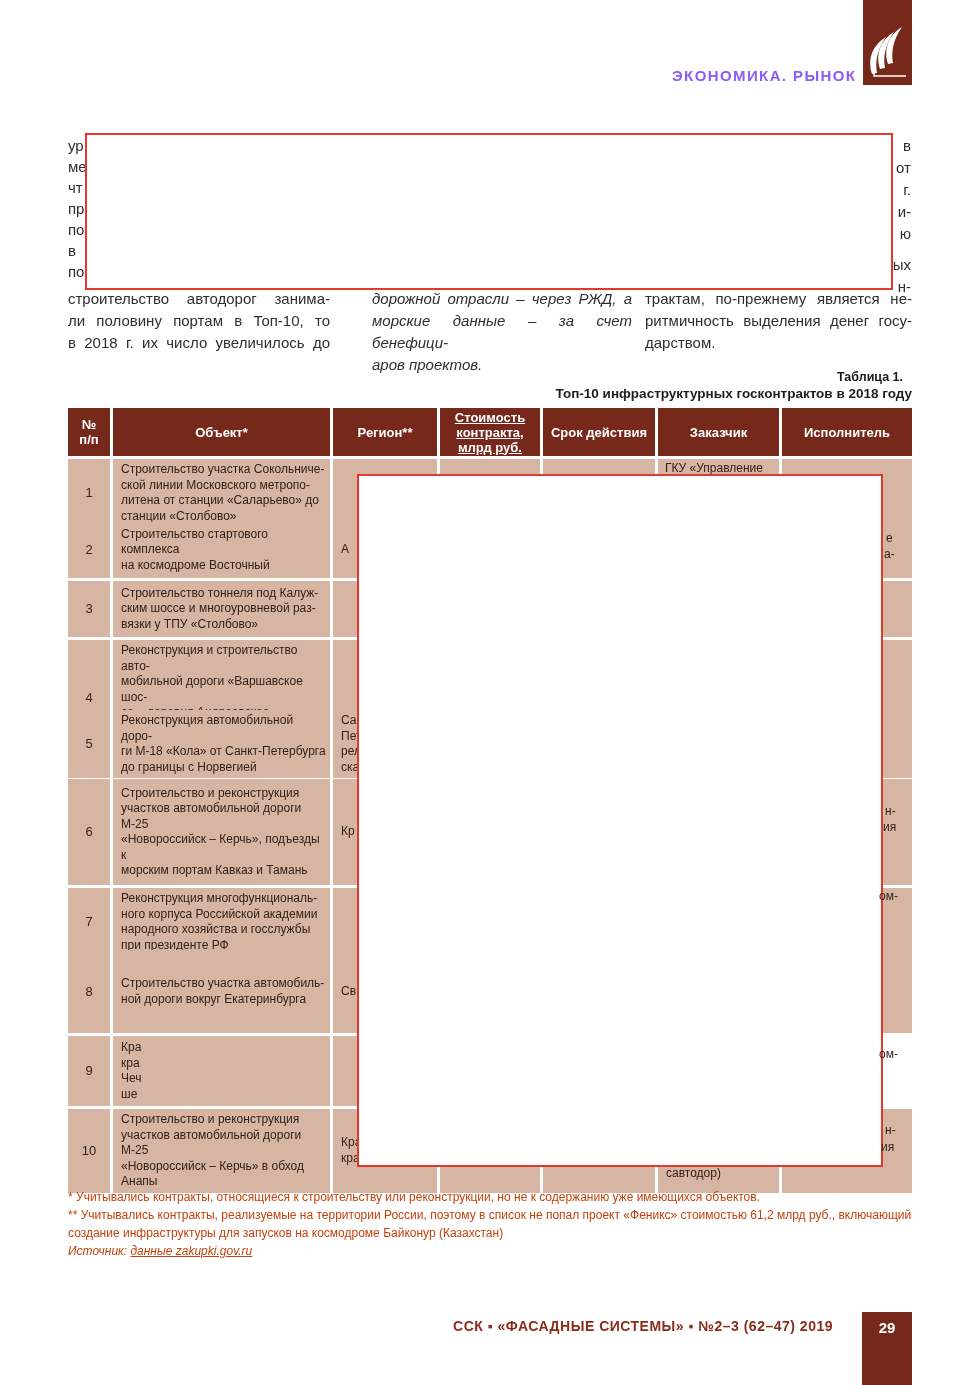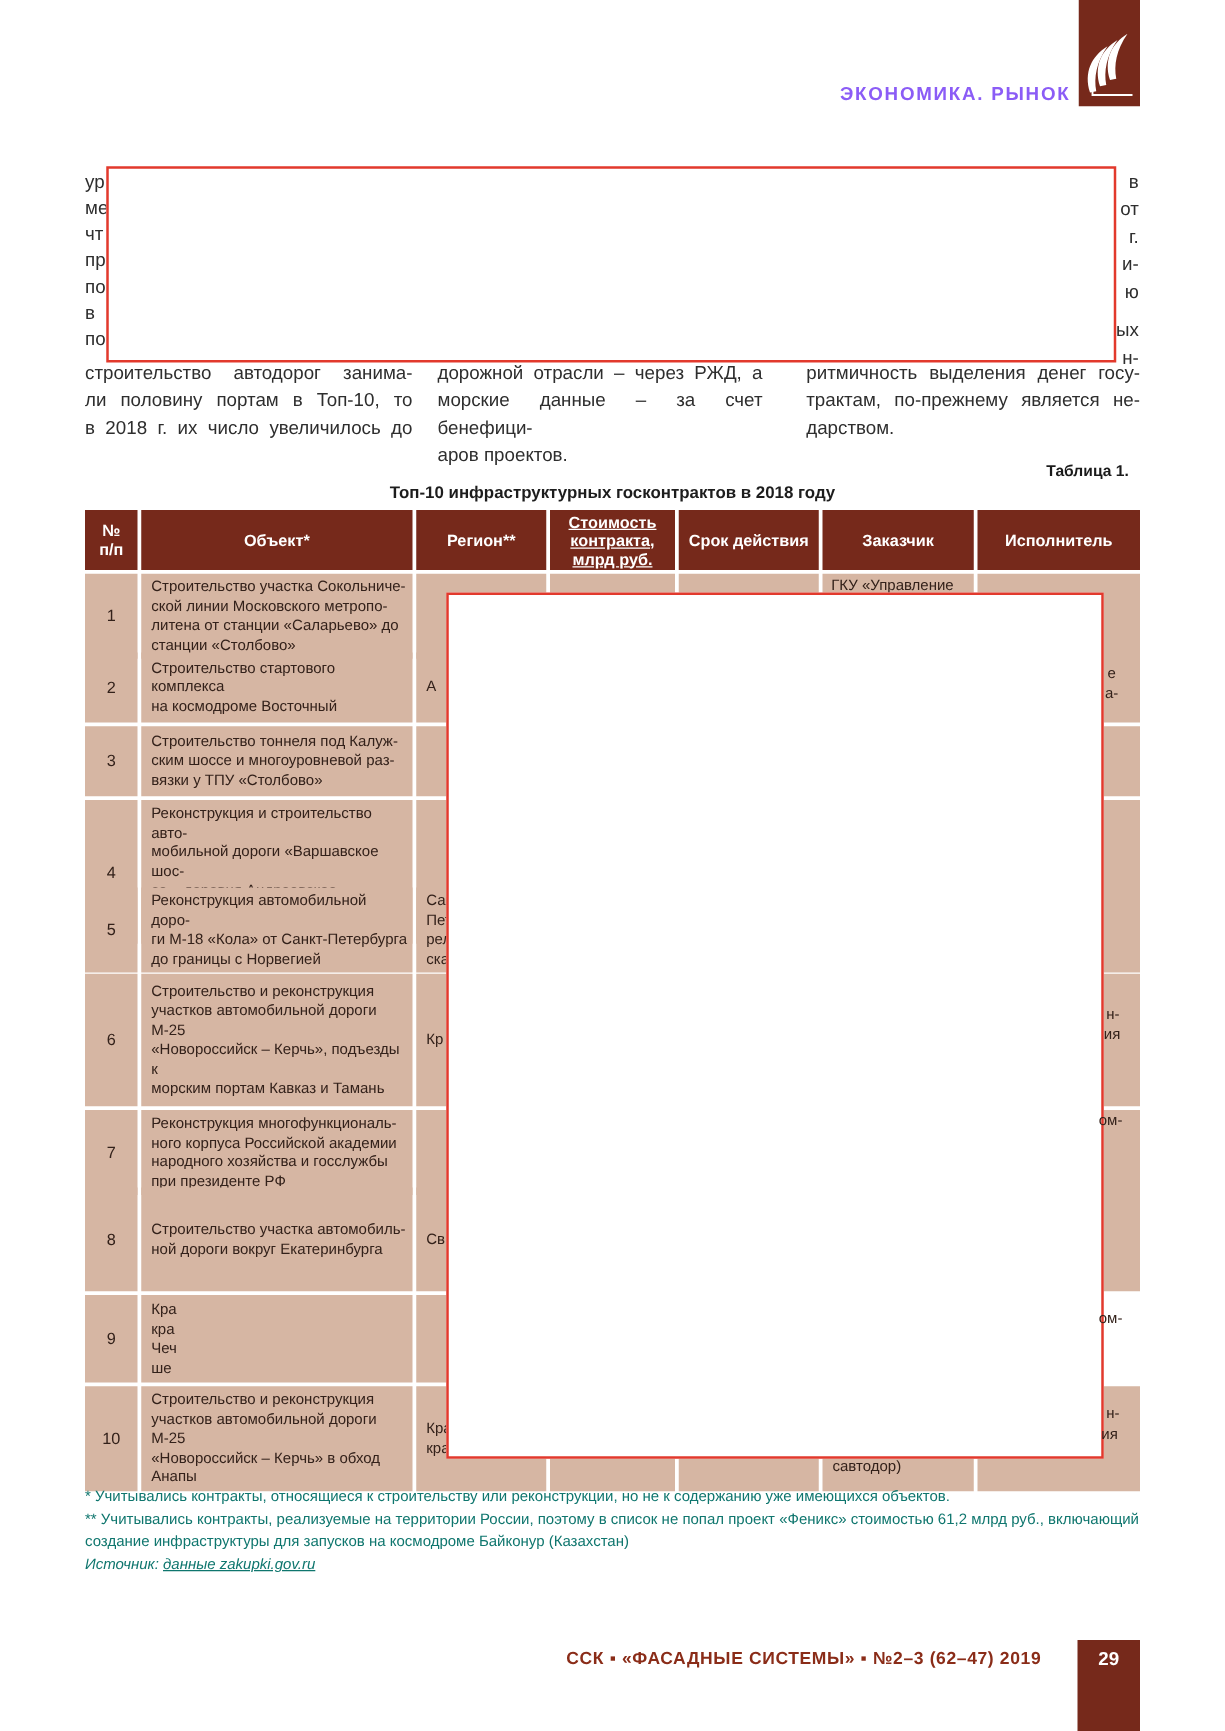--- a/index.html
+++ b/index.html
@@ -13,21 +13,21 @@
 
   
   .fragcol{position:absolute;font-size:15px;line-height:21px;color:#2e2e2e;}
   .fragcol.right{text-align:right;line-height:22px;}
   .fragcol .gap{margin-top:9px;}
   .para{position:absolute;font-size:15px;line-height:22px;color:#2e2e2e;}
   .jline{text-align:justify;text-align-last:justify;}
 
   
   .tcaption{position:absolute;right:77px;top:370px;font-size:12.5px;font-weight:bold;color:#1a1a1a;}
-  .ttitle{position:absolute;left:68px;top:386px;width:844px;text-align:center;
+  .ttitle{position:absolute;left:68px;top:386px;width:844px;text-align:right;
         font-size:13.5px;font-weight:bold;color:#1d1d1d;}
 
   
   .tbl{position:absolute;left:68px;top:408px;width:844px;}
   .tr{display:grid;grid-template-columns:42px 217px 104px 100px 112px 121px 130px;
       column-gap:3px;margin-bottom:3px;}
   .cell{background:#d6b6a3;color:#33211a;font-size:12px;line-height:15.5px;
         display:flex;align-items:center;box-sizing:border-box;position:relative;}
   .th{background:#76291b;color:#ffffff;font-weight:bold;font-size:13px;line-height:15px;
       justify-content:center;text-align:center;white-space:pre-line;padding:2px;}
@@ -37,21 +37,21 @@
   .cust-top{align-items:flex-start;padding:2px 0 0 7px;}
 
   
   .redact{position:absolute;background:#ffffff;border:2px solid #e2392c;box-sizing:border-box;z-index:5;}
 
   
   .tfrag{position:absolute;font-size:12px;line-height:15px;color:#33211a;z-index:6;white-space:nowrap;}
 
   
   .footnotes{position:absolute;left:68px;top:1188px;width:880px;font-size:12px;
-        line-height:18px;color:#0f766e;}
+        line-height:18px;color:#c2410c;}
   .footnotes div{white-space:nowrap;}
   .src{font-style:italic;}
   .src .u{text-decoration:underline;}
 
   
   .footer-issue{position:absolute;right:147px;top:1318px;font-size:14px;font-weight:bold;
         letter-spacing:0.5px;color:#8a2c18;white-space:nowrap;}
   .pagebox{position:absolute;left:862px;top:1312px;width:50px;height:73px;background:#76291b;
         color:#ffffff;font-size:15px;font-weight:bold;text-align:center;padding-top:7px;box-sizing:border-box;}
 </style>
@@ -88,28 +88,28 @@
     <div>ю</div>
     <div class="gap">ых</div>
     <div>н-</div>
   </div>
 
   <div class="para" style="left:68px;top:288px;width:262px;">
     <div class="jline">строительство автодорог занима-</div>
     <div class="jline">ли половину портам в Топ-10, то</div>
     <div class="jline">в 2018 г. их число увеличилось до</div>
   </div>
-  <div class="para" style="left:350px;top:288px;width:260px;">
+  <div class="para" style="left:372px;top:288px;width:260px;font-style:italic;">
     <div class="jline">дорожной отрасли – через РЖД, а</div>
     <div class="jline">морские данные – за счет бенефици-</div>
     <div>аров проектов.</div>
   </div>
   <div class="para" style="left:645px;top:288px;width:267px;">
+    <div class="jline">трактам, по-прежнему является не-</div>
     <div class="jline">ритмичность выделения денег госу-</div>
-    <div class="jline">трактам, по-прежнему является не-</div>
     <div>дарством.</div>
   </div>
 
   <div class="tcaption">Таблица 1.</div>
   <div class="ttitle">Топ-10 инфраструктурных госконтрактов в 2018 году</div>
 
   <div class="tbl">
     <div class="tr" style="height:48px;">
       <div class="cell th" style="height:48px;">№
 п/п</div>

